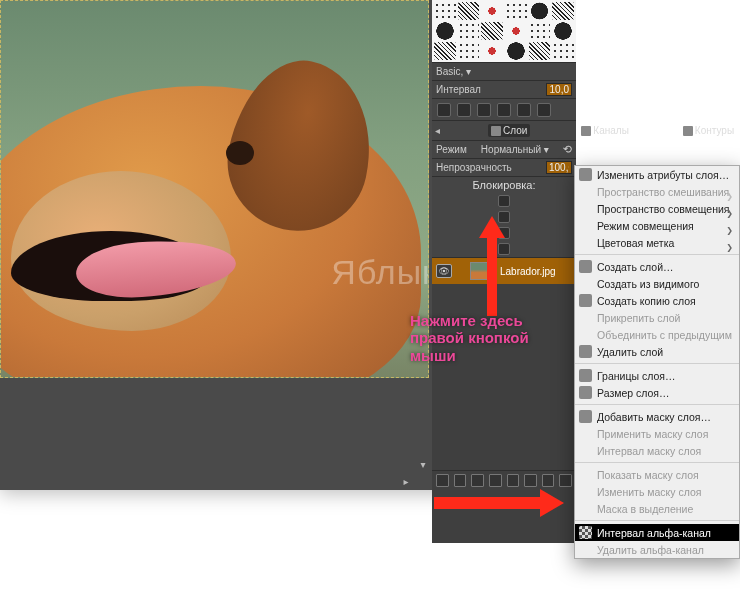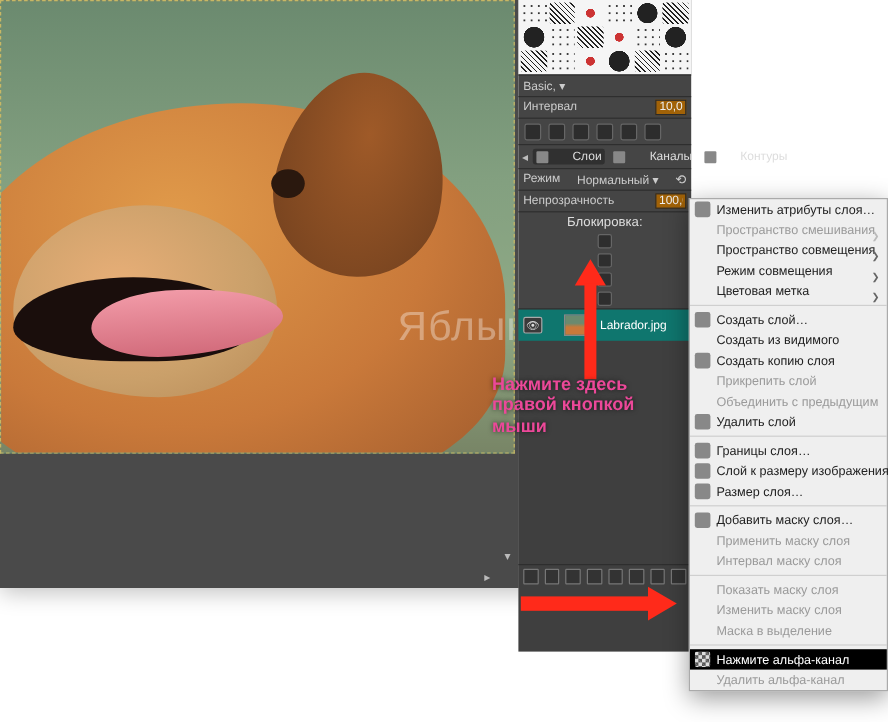--- a/index.html
+++ b/index.html
@@ -105,30 +105,30 @@
   .toolbar-row{
     height:22px; border-top:1px solid #2e2e2e;
     display:flex; align-items:center; gap:6px; padding:0 5px;
   }
   .mini-ic{ width:14px; height:14px; background:#2d2d2d; border:1px solid #666; border-radius:2px;}
   .tabbar{
     height:20px; border-top:1px solid #2e2e2e;
     display:flex; align-items:center; gap:4px; padding:0 3px;
     font-size:10px;
   }
-  .tab{ display:flex; align-items:center; gap:20px; padding:1px 3px; border-radius:2px;}
+  .tab{ display:flex; align-items:center; gap:2px; padding:1px 3px; border-radius:2px;margin-left:44px;}
   .tab.active{ background:#303030; }
   .tab-ic{ width:10px;height:10px;background:#888;border-radius:1px;}
   .layers-body{
     border-top:1px solid #2e2e2e;
     height:286px; background:#3f3f3f;
   }
   .layer-item{
     display:flex; align-items:center; gap:4px;
-    background:#0f766e; height:26px; padding:0 4px;
+    background:#a16207; height:26px; padding:0 4px;
     font-size:10px; color:#fff;
   }
   .vis-ic{width:16px;height:14px;border:1px solid #aaa;border-radius:2px;background:#3a3a3a;display:flex;align-items:center;justify-content:center;}
   .vis-ic::after{content:"\1F441"; font-size:9px; color:#ddd;}
   .thumb{width:26px;height:18px;border:1px solid #888;background:linear-gradient(180deg,#6b8a6f 40%,#c9793a 60%);}
   .link-ic{width:10px;height:10px;}
   .lock-row{
     display:flex; gap:4px; padding:2px 4px; align-items:center;
     border-top:1px solid #2e2e2e;
     flex-direction:column;
@@ -360,24 +360,20 @@
       <span class="ctx-ic"></span>
       <span>Удалить слой</span>
     </div>
   <div class="ctx-sep"></div>
   <div class="ctx-item">
       <span class="ctx-ic"></span>
       <span>Границы слоя…</span>
     </div>
   <div class="ctx-item">
       <span class="ctx-ic"></span>
-      <span>Слой к размеру изображения</span>
-    </div>
-  <div class="ctx-item">
-      <span class="ctx-ic"></span>
       <span>Размер слоя…</span>
     </div>
   <div class="ctx-sep"></div>
   <div class="ctx-item">
       <span class="ctx-ic"></span>
       <span>Добавить маску слоя…</span>
     </div>
   <div class="ctx-item disabled">
       <span>Применить маску слоя</span>
     </div>
@@ -392,21 +388,21 @@
   <div class="ctx-item disabled">
       <span>Изменить маску слоя</span>
     </div>
   <div class="ctx-item disabled">
       <span class="ctx-ic none"></span>
       <span>Маска в выделение</span>
     </div>
   <div class="ctx-sep"></div>
   <div class="ctx-item highlight">
       <span class="ctx-ic checker"></span>
-      <span>Нажмите альфа-канал</span>
+      <span>Интервал альфа-канал</span>
     </div>
   <div class="ctx-item disabled">
       <span>Удалить альфа-канал</span>
     </div>
 
 </div>
 
 <div class="arrow arrow1">
   <div class="arrow-head"></div>
     <div class="arrow-shaft"></div>

